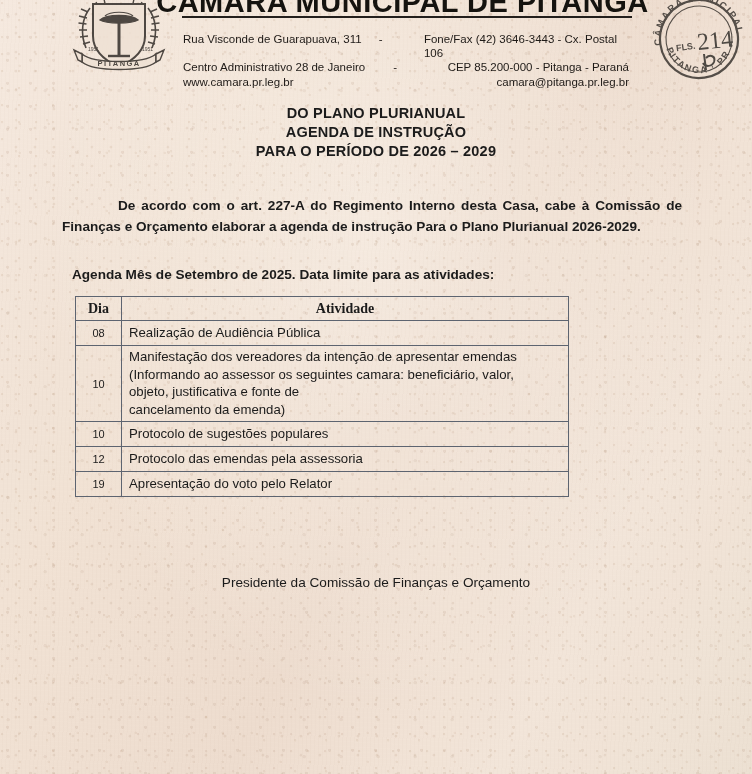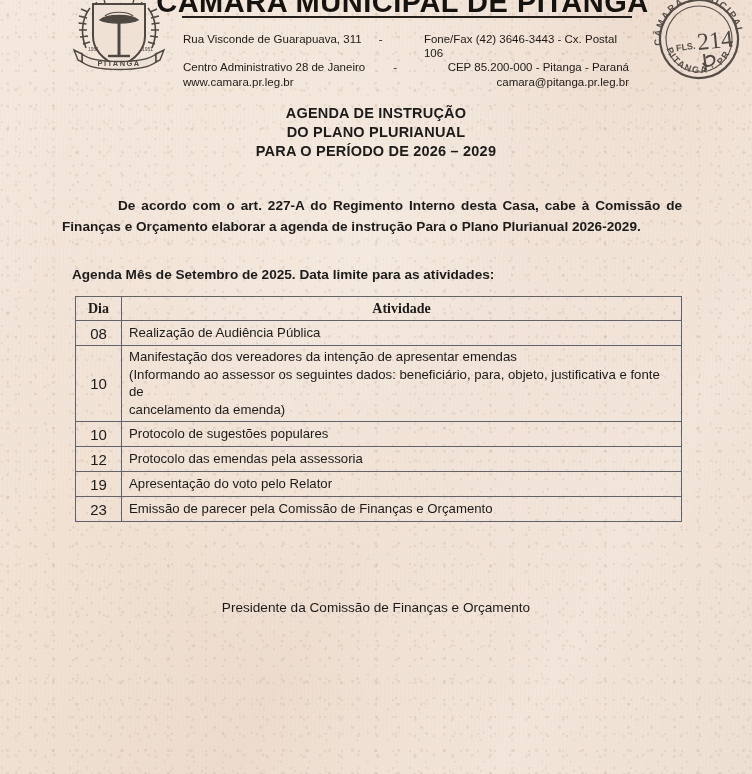--- a/index.html
+++ b/index.html
@@ -55,24 +55,24 @@
   .doc-title{margin-top:14px;text-align:center;font-weight:bold;font-size:14.5px;line-height:19px;letter-spacing:.2px;}
 
   
   .para{margin:34px 70px 0 62px;font-size:13.6px;line-height:21px;text-align:justify;text-indent:56px;font-weight:bold;}
 
   
   .subtitle{margin:30px 0 0 72px;font-size:13.6px;font-weight:bold;}
 
   
   .tbl-wrap{margin:14px 0 0 75px;width:607px;}
-  table{border-collapse:collapse;width:607px;table-layout:fixed;}
+  table{border-collapse:collapse;width:494px;table-layout:fixed;}
   th,td{border:1px solid #5d6470;padding:0;vertical-align:middle;}
   th{font-family:"Liberation Serif",serif;font-weight:bold;font-size:14px;text-align:center;height:23px;}
-  td.dia{width:45px;text-align:center;font-size:15px;height:24px;}
+  td.dia{width:45px;text-align:center;font-size:11px;height:24px;}
   td.ati{padding:2px 12px 3px 7px;font-size:13.2px;line-height:17.5px;}
   td.ati .sub{display:block;}
 
   
   .sign{margin-top:78px;text-align:center;}
   .sign .nm{font-size:13.6px;font-weight:bold;}
   .sign .rl{font-size:13.6px;margin-top:11px;}
 
   
   .side{position:absolute;right:0;top:0;width:40px;height:774px;z-index:5;}
@@ -155,22 +155,22 @@
         <circle cx="82" cy="62" r="1.3" fill="#2a2622"></circle>
         <text x="27" y="60" font-family="Liberation Sans, sans-serif" font-size="9" font-weight="bold" fill="#2a2622">FLS.</text>
       </g>
       <text x="50" y="62" font-family="Liberation Serif, serif" font-size="24" fill="#22201d" transform="rotate(-6 50 62)">214</text>
       <path d="M58 70 C62 66 68 68 66 74 C64 79 57 79 55 75" fill="none" stroke="#22201d" stroke-width="2"></path>
       <path d="M56 66 L58 82" fill="none" stroke="#22201d" stroke-width="2"></path>
     </svg>
   </div>
 
   <div class="doc-title">
+    <div>DO PLANO PLURIANUAL</div>
     <div>AGENDA DE INSTRUÇÃO</div>
-    <div>DO PLANO PLURIANUAL</div>
     <div>PARA O PERÍODO DE 2026 – 2029</div>
   </div>
 
   <div class="para">De acordo com o art. 227-A do Regimento Interno desta Casa, cabe à Comissão de Finanças e Orçamento elaborar a agenda de instrução Para o Plano Plurianual 2026-2029.</div>
 
   <div class="subtitle">Agenda Mês de Setembro de 2025. Data limite para as atividades:</div>
 
   <div class="tbl-wrap">
     <table>
       <thead>
@@ -183,46 +183,40 @@
         <tr>
           <td class="dia">08</td>
           <td class="ati">
             <span>Realização de Audiência Pública</span>
           </td>
         </tr>
         <tr>
           <td class="dia">10</td>
           <td class="ati">
             <span class="sub">Manifestação dos vereadores da intenção de apresentar emendas</span>
-            <span class="sub">(Informando ao assessor os seguintes dados: beneficiário, para, objeto, justificativa e fonte de</span>
+            <span class="sub">(Informando ao assessor os seguintes camara: beneficiário, valor, objeto, justificativa e fonte de</span>
             <span class="sub">cancelamento da emenda)</span>
           </td>
         </tr>
         <tr>
           <td class="dia">10</td>
           <td class="ati">
             <span>Protocolo de sugestões populares</span>
           </td>
         </tr>
         <tr>
           <td class="dia">12</td>
           <td class="ati">
             <span>Protocolo das emendas pela assessoria</span>
           </td>
         </tr>
         <tr>
           <td class="dia">19</td>
           <td class="ati">
             <span>Apresentação do voto pelo Relator</span>
-          </td>
-        </tr>
-        <tr>
-          <td class="dia">23</td>
-          <td class="ati">
-            <span>Emissão de parecer pela Comissão de Finanças e Orçamento</span>
           </td>
         </tr>
       </tbody>
     </table>
   </div>
 
   <div class="sign">
     <div class="rl">Presidente da Comissão de Finanças e Orçamento</div>
   </div>
 

